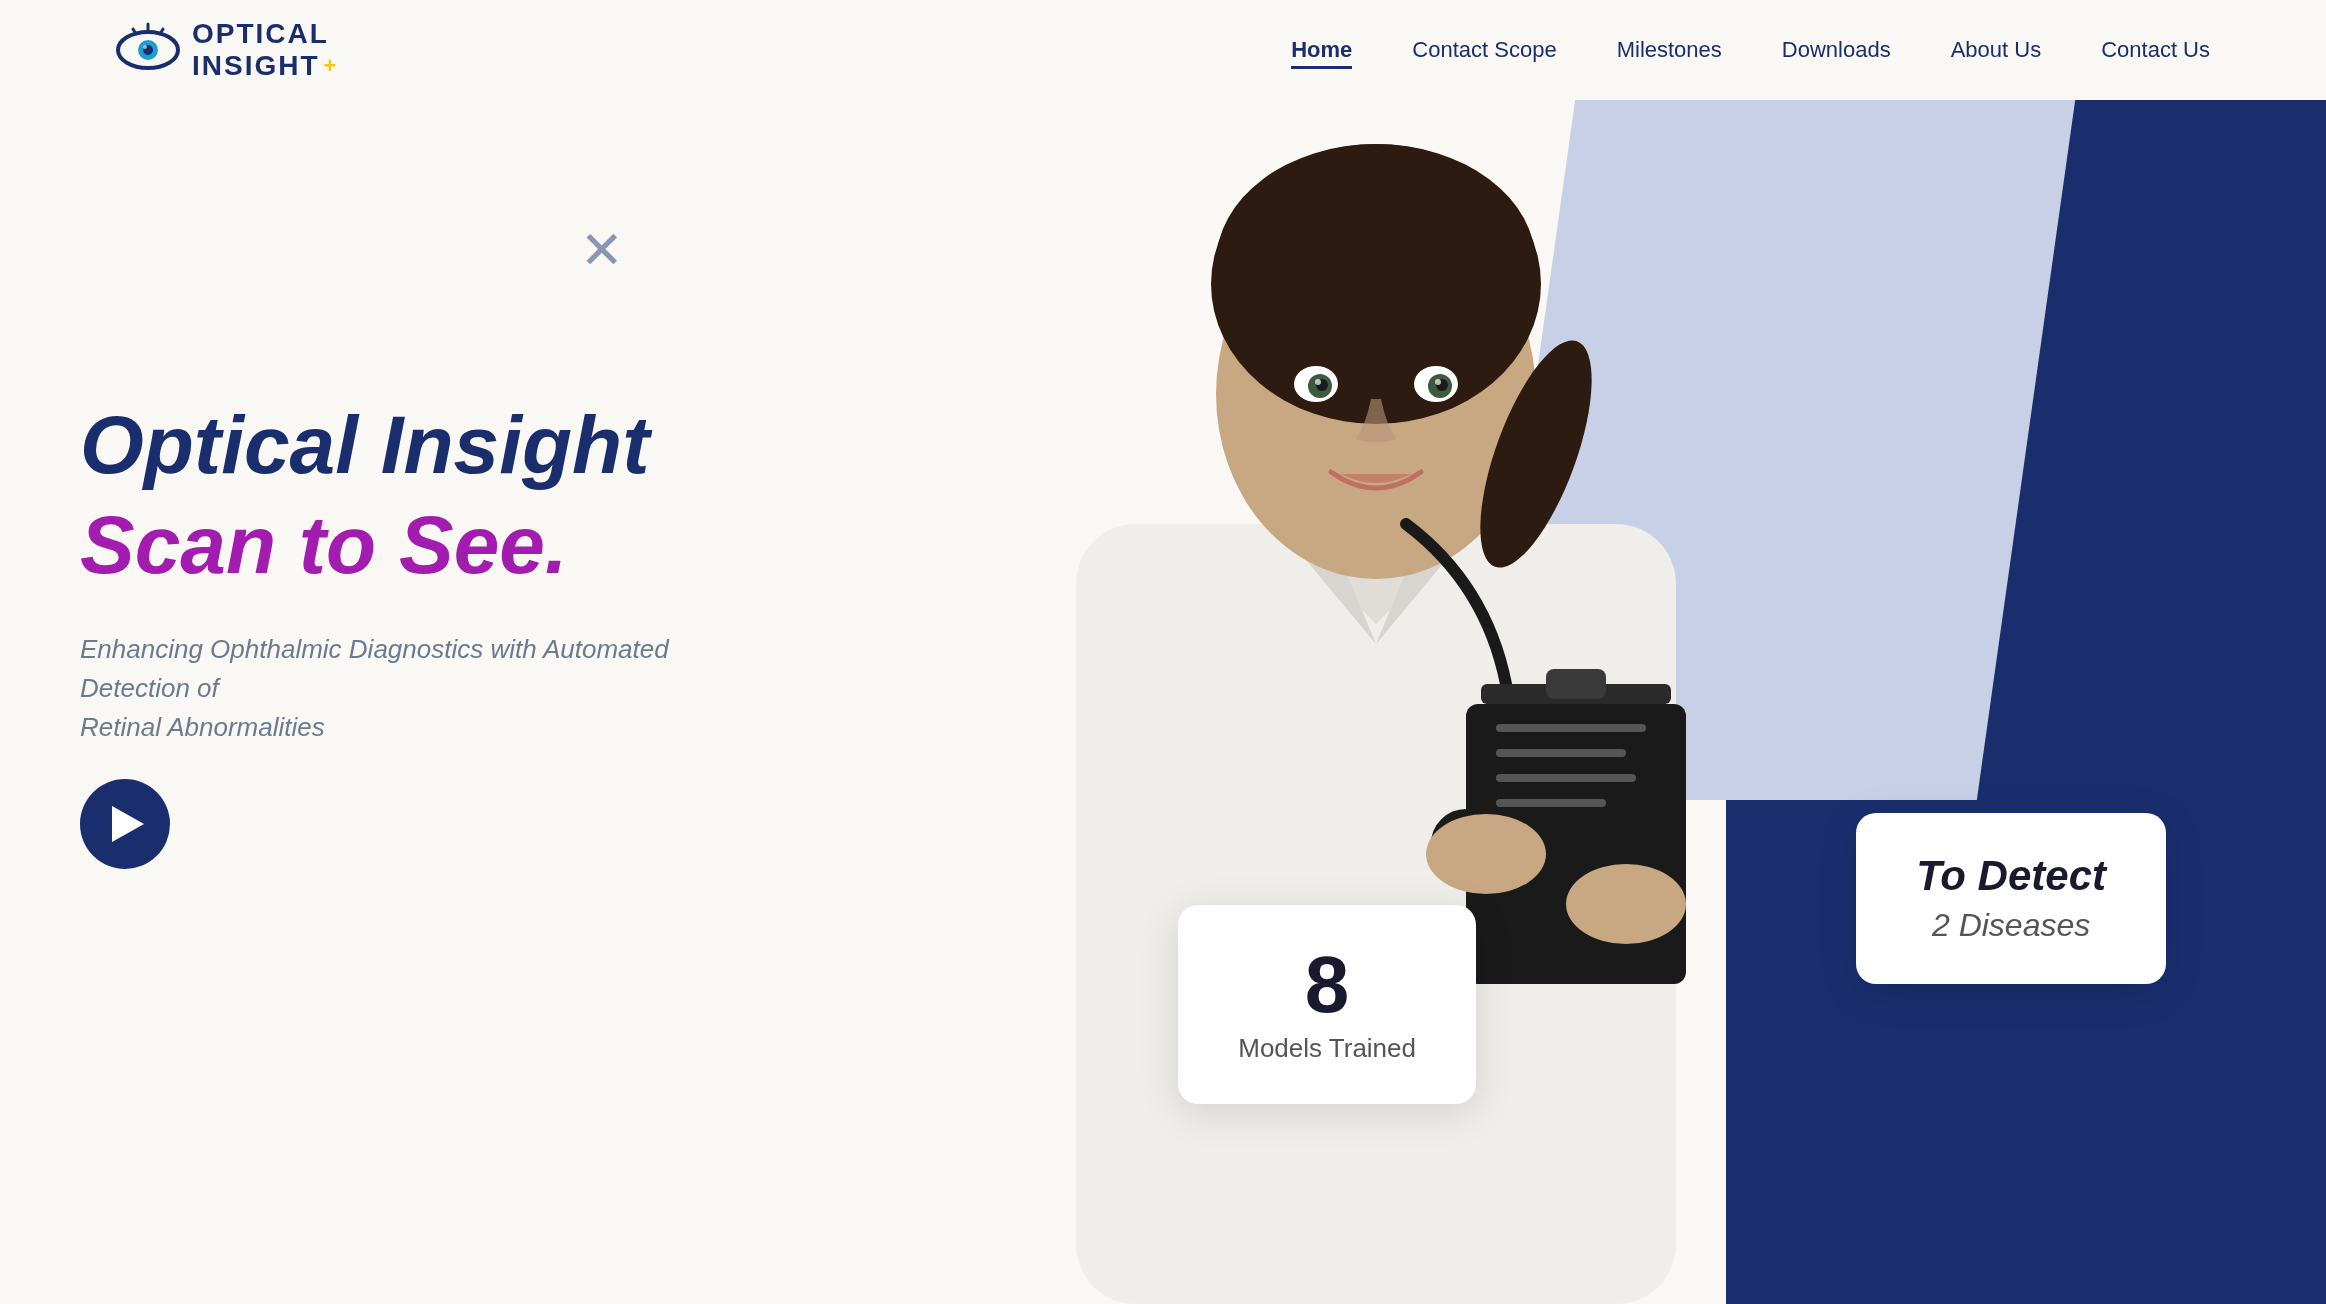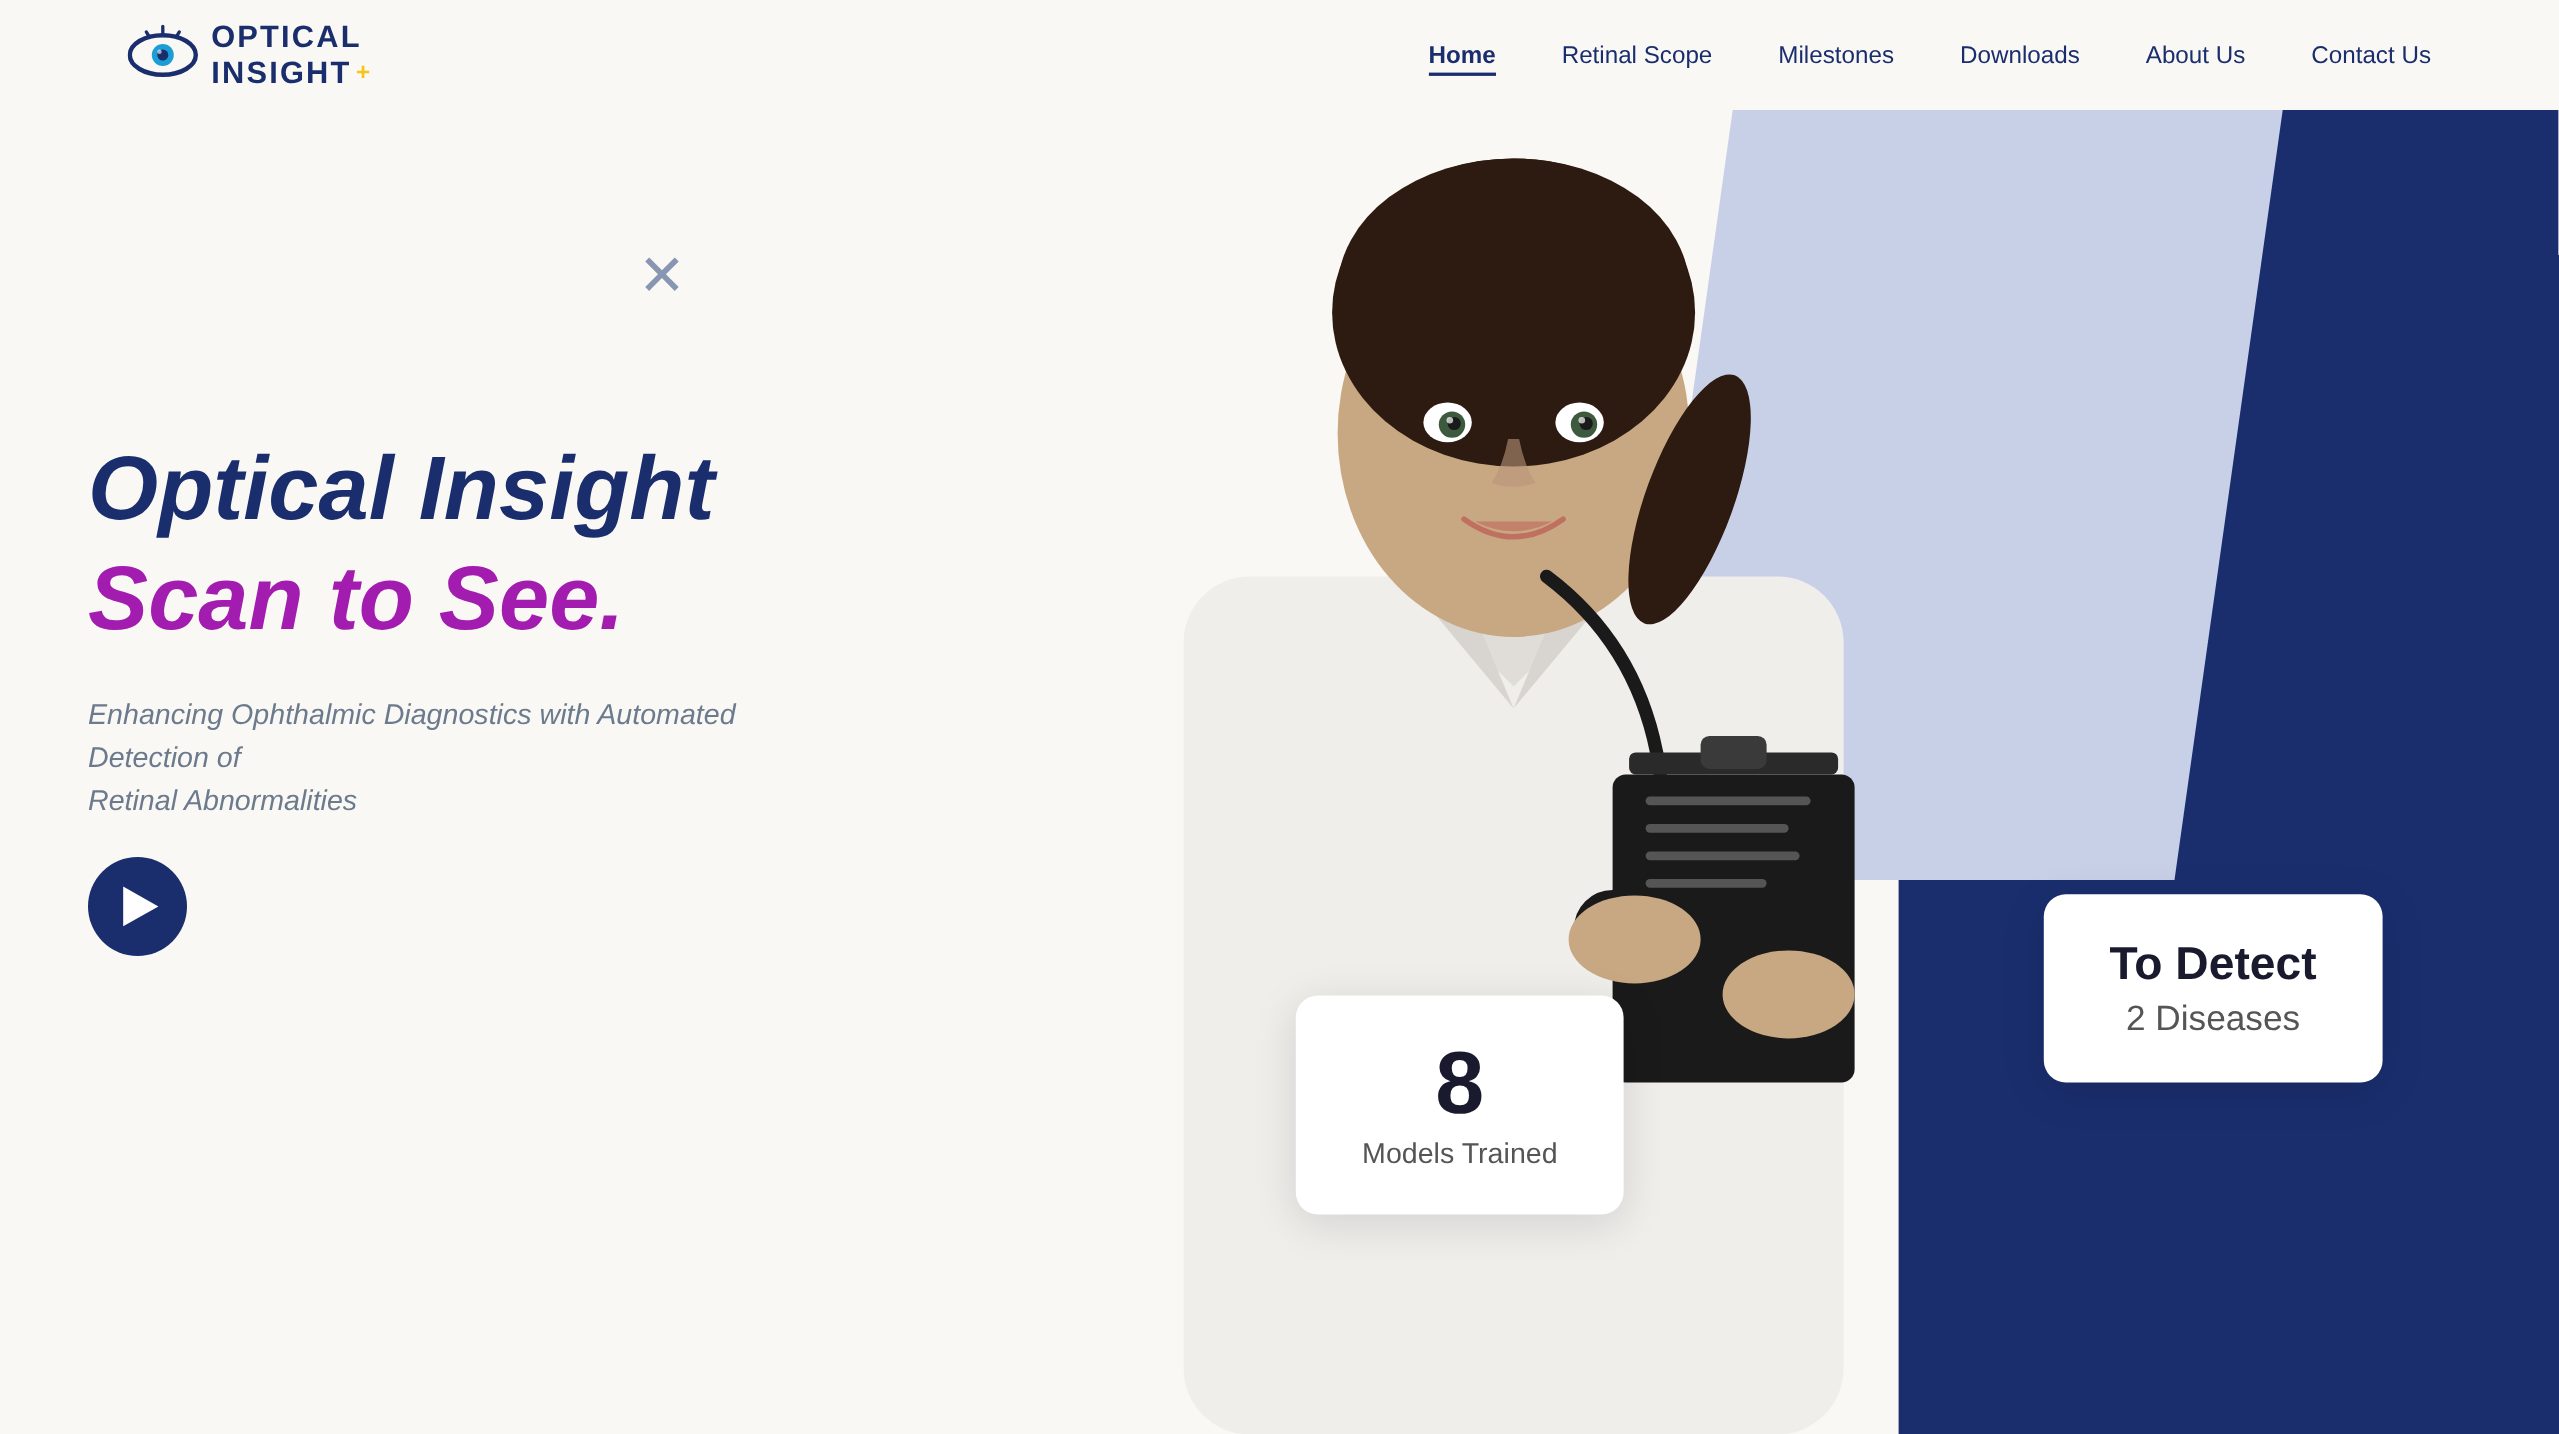--- a/index.html
+++ b/index.html
@@ -225,20 +225,21 @@
       position: absolute;
       bottom: 320px;
       right: 160px;
       background: #ffffff;
       border-radius: 20px;
       padding: 40px 60px;
       text-align: center;
       box-shadow: 0 8px 40px rgba(0,0,0,0.12);
       z-index: 5;
       min-width: 280px;
+      font-style: italic;
     }
 
     .stat-card-detect .detect-title {
       font-size: 42px;
       font-weight: 900;
       color: #1a1a2e;
       line-height: 1.1;
       margin-bottom: 8px;
     }
 
@@ -278,21 +279,21 @@
           <span class="logo-plus">+</span>
       </span>
     </div>
   </div>
 
   <ul class="nav-links">
     <li>
       <a href="#" class="active">Home</a>
     </li>
     <li>
-      <a href="#">Retinal Scope</a>
+      <a href="#">Contact Scope</a>
     </li>
     <li>
       <a href="#">Milestones</a>
     </li>
     <li>
       <a href="#">Downloads</a>
     </li>
     <li>
       <a href="#">About Us</a>
     </li>

